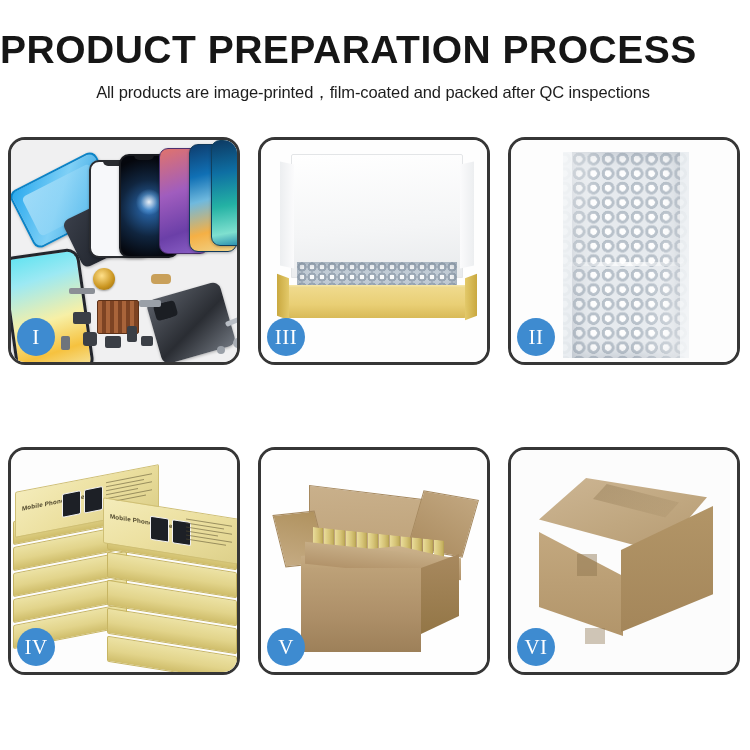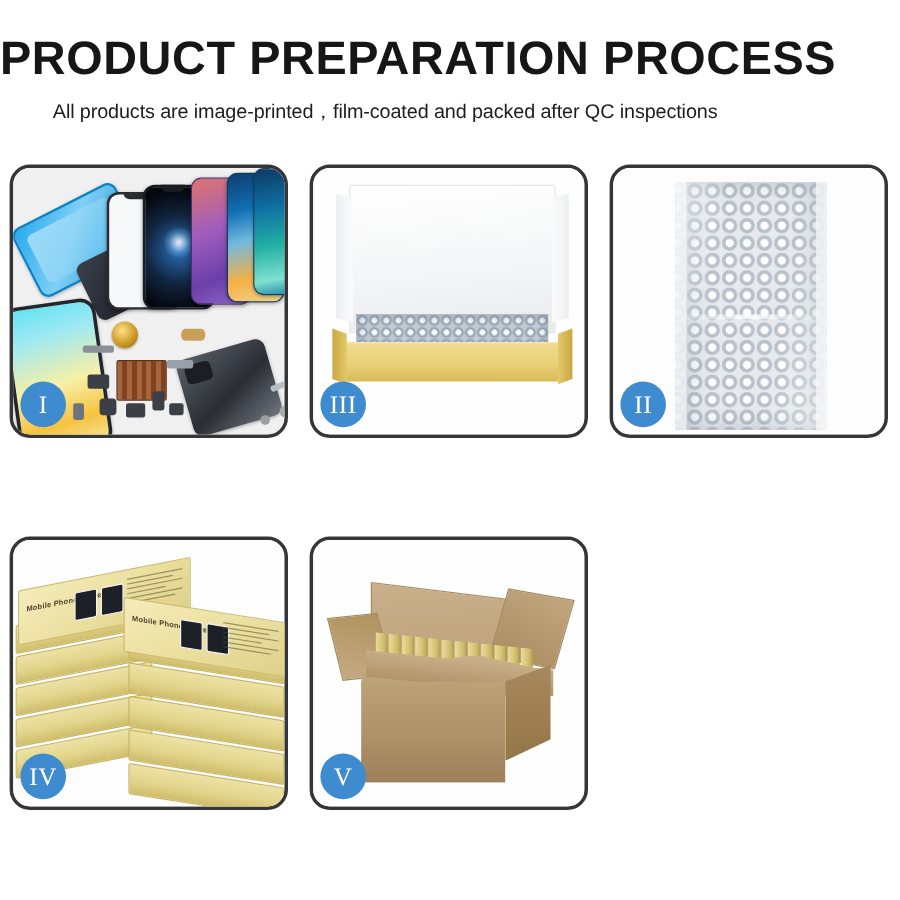--- a/index.html
+++ b/index.html
@@ -12,21 +12,21 @@
     height: 750px;
     font-family: "Liberation Sans", sans-serif;
     overflow: hidden;
     position: relative;
   }
 
   
   .header {
     width: 650px;
     padding-top: 30px;
-    text-align: left;
+    text-align: right;
   }
   .page-title {
     font-family: "Liberation Sans", sans-serif;
     font-size: 39px;
     font-weight: 700;
     letter-spacing: 0.5px;
     color: #161616;
     line-height: 1.05;
     margin: 0;
     white-space: nowrap;
@@ -529,14 +529,26 @@
           <i style="left:121px"></i>
       </div>
       <div class="c5-top-open"></div>
       <div class="c5-flap-front"></div>
       <div class="c5-body"></div>
       <div class="c5-side"></div>
     </div>
     <div class="badge">V</div>
   </div>
 
+  <div class="panel">
+    <div class="panel-photo">
+      <div class="p6-bg"></div>
+      <div class="c6-top"></div>
+      <div class="c6-left"></div>
+      <div class="c6-right"></div>
+      <div class="c6-seam"></div>
+      <div class="c6-tab1"></div>
+      <div class="c6-tab2"></div>
+    </div>
+    <div class="badge">VI</div>
+  </div>
 
 </div>
 
 </body></html>

